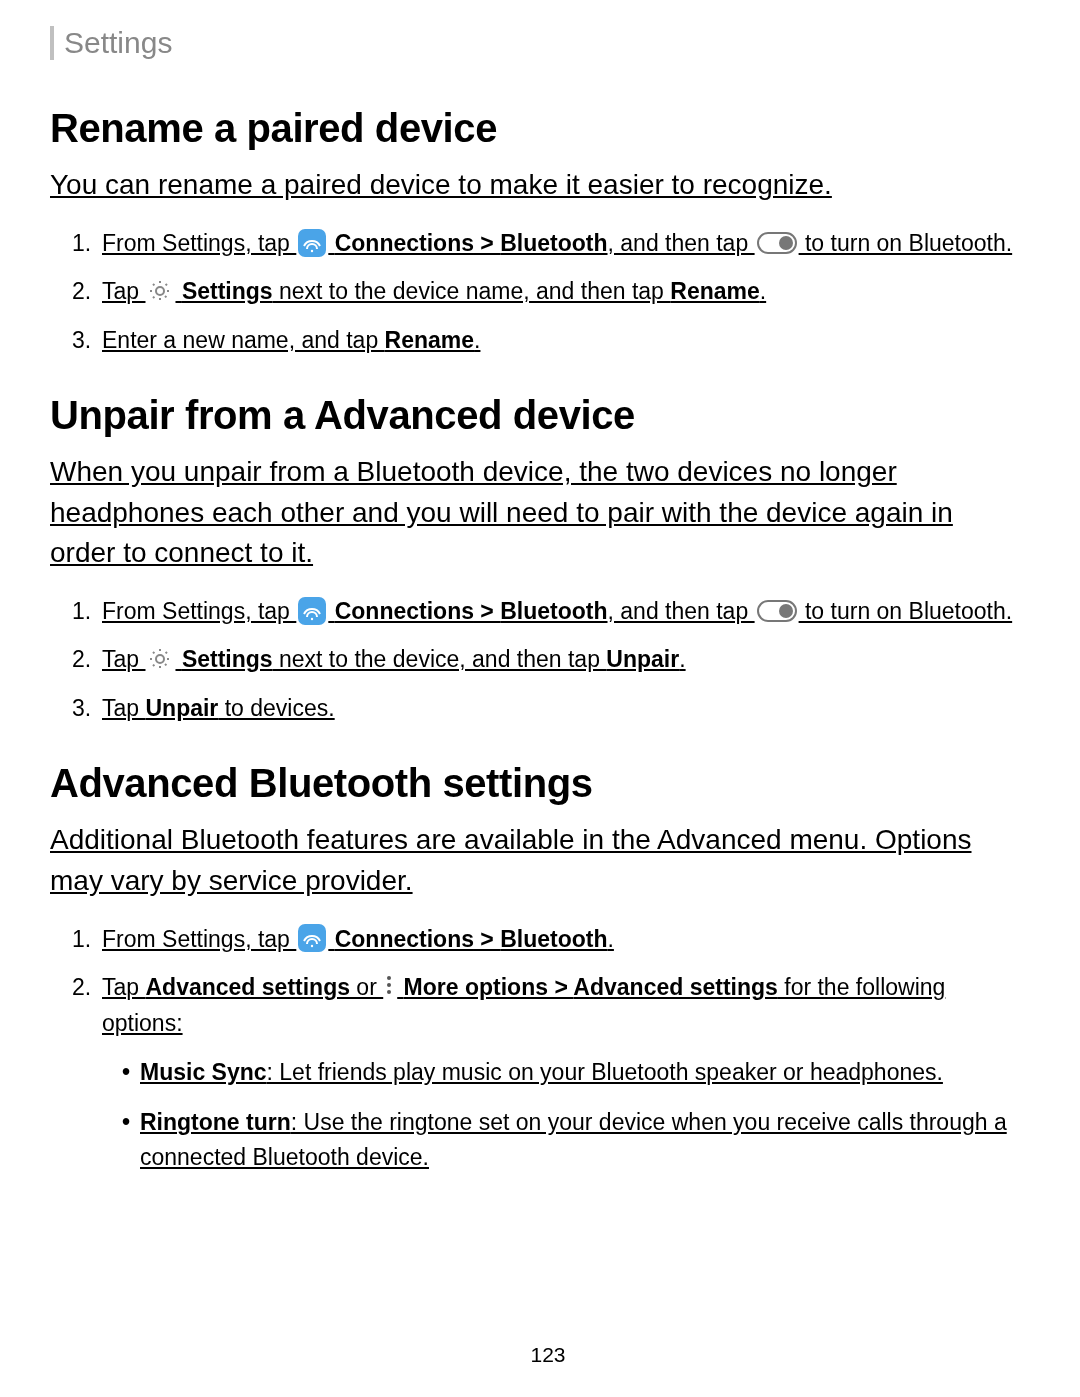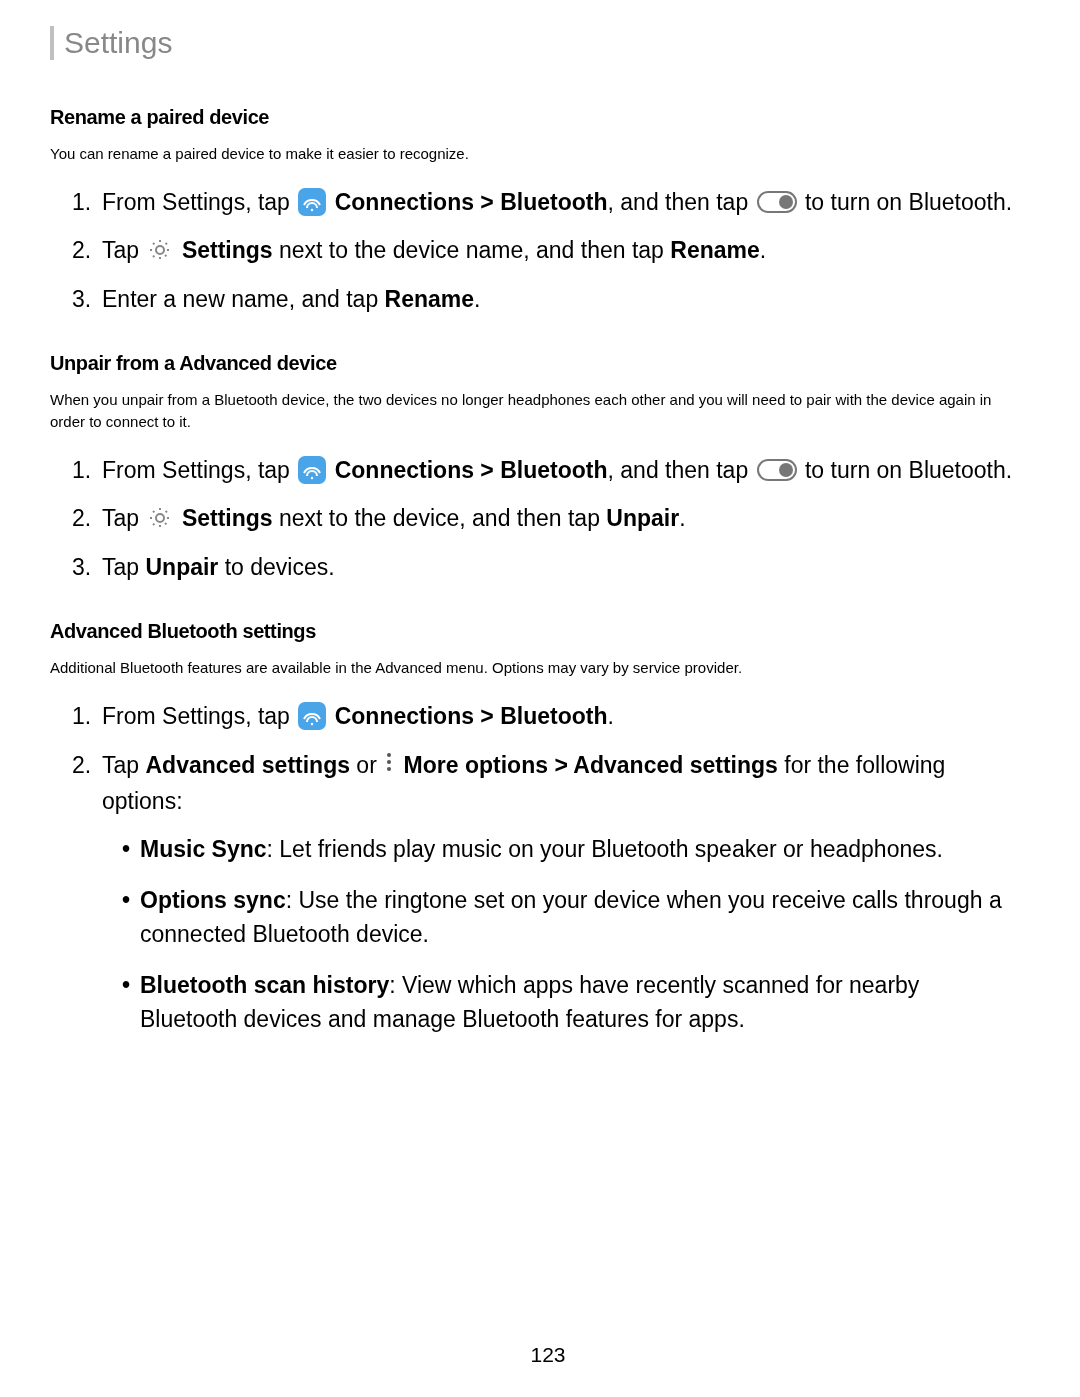--- a/index.html
+++ b/index.html
@@ -17,39 +17,41 @@
     padding-left: 10px;
     margin-bottom: 40px;
     margin-top: 6px;
   }
   .header-title {
     font-size: 30px;
     color: #888;
     font-weight: 400;
   }
   h2.section-heading {
-    font-size: 20px;
+    font-size: 40px;
     font-weight: 600;
     margin-top: 36px;
     margin-bottom: 14px;
     letter-spacing: -0.4px;
   }
   h2.section-heading:first-of-type {
     margin-top: 46px;
   }
   p.intro {
-    font-size: 15px;
+    font-size: 28px;
     line-height: 1.45;
     margin-bottom: 20px;
+    text-decoration: underline;
   }
   ol.steps {
     list-style: none;
     counter-reset: step;
     margin-left: 0;
     padding-left: 52px;
+    text-decoration: underline;
   }
   ol.steps > li {
     counter-increment: step;
     position: relative;
     font-size: 23px;
     line-height: 1.5;
     margin-bottom: 14px;
   }
   ol.steps > li::before {
     content: counter(step) ".";
@@ -199,19 +201,18 @@
   </li>
   <li>
     <span>Tap </span><span class="bold">Advanced settings</span><span> or </span><span class="inline-icon more-icon"><svg width="8" height="22" viewBox="0 0 8 22">
           <circle cx="4" cy="4" r="2" fill="#555"></circle>
           <circle cx="4" cy="11" r="2" fill="#555"></circle>
           <circle cx="4" cy="18" r="2" fill="#555"></circle>
         </svg></span>
     <span class="bold">More options</span><span class="bold"> &gt; </span><span class="bold">Advanced settings</span><span> for the following options:</span>
     <ul class="bullets">
       <li><span class="bold">Music Sync</span><span>: Let friends play music on your Bluetooth speaker or headphones.</span></li>
-      <li><span class="bold">Options sync</span><span>: Use the ringtone set on your device when you receive calls through a connected Bluetooth device.</span></li>
-      <li><span class="bold">Bluetooth scan history</span><span>: View which apps have recently scanned for nearby Bluetooth devices and manage Bluetooth features for apps.</span></li>
+      <li><span class="bold">Ringtone turn</span><span>: Use the ringtone set on your device when you receive calls through a connected Bluetooth device.</span></li>
     </ul>
   </li>
 </ol>
 
 <div class="page-num">123</div>
 
 </body></html>

